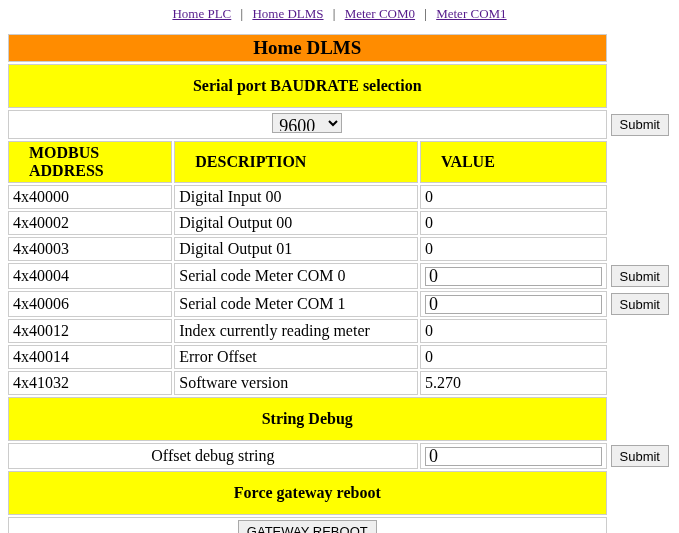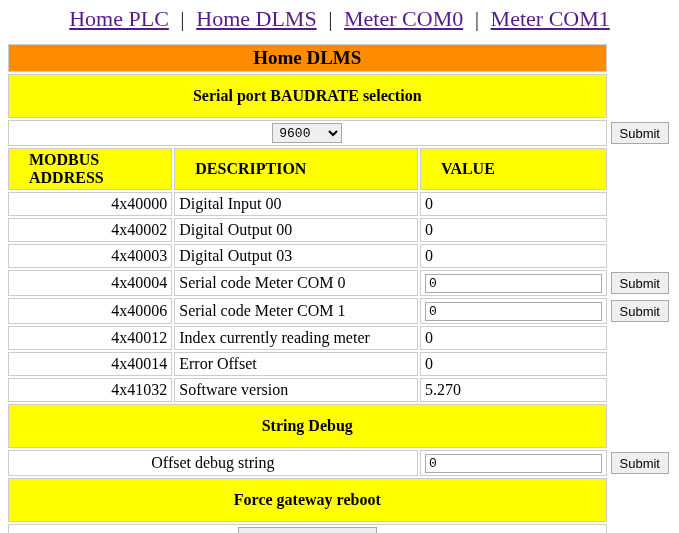--- a/index.html
+++ b/index.html
@@ -7,21 +7,21 @@
     font-size: 16px;
     background: #fff;
     margin: 0;
     padding: 6px;
     width: 679px;
     box-sizing: border-box;
   }
   .nav {
     text-align: center;
     margin-bottom: 10px;
-    font-size: 22px;
+    font-size: 13px;
   }
   .nav a {
     color: #551A8B;
     text-decoration: underline;
   }
   .nav-sep {
     color: #333;
     margin: 0 6px;
   }
   .main-table {
@@ -56,25 +56,25 @@
     border: 1px solid #ccc;
     padding: 12px;
   }
   .header-row td {
     background: #FFFF00;
     font-weight: bold;
     border: 1px solid #ccc;
     padding: 2px 20px;
   }
   .addr {
-    text-align: right;
+    text-align: left;
   }
   select, input[type="text"], input[type="number"] {
-    font-family: Liberation Mono, monospace;
-    font-size: 13px;
+    font-family: Liberation Serif, serif;
+    font-size: 18px;
     box-sizing: border-box;
   }
   select {
     background: #efefef;
     border: 1px solid #a9a9a9;
     padding: 1px 2px;
     min-width: 70px;
     height: 20px;
   }
   .val-input {
@@ -165,21 +165,21 @@
         <td class="submit-cell"></td>
       </tr>
       <tr>
         <td class="cell addr">4x40002</td>
         <td class="cell"><span>Digital Output 00</span></td>
         <td class="cell">0</td>
         <td class="submit-cell"></td>
       </tr>
       <tr>
         <td class="cell addr">4x40003</td>
-        <td class="cell"><span>Digital Output 03</span></td>
+        <td class="cell"><span>Digital Output 01</span></td>
         <td class="cell">0</td>
         <td class="submit-cell"></td>
       </tr>
       <tr>
         <td class="cell addr">4x40004</td>
         <td class="cell"><span>Serial code Meter </span><span class="bold">COM 0</span></td>
         <td class="cell"><input type="text" class="val-input" value="0" style=""></td>
         <td class="submit-cell"><button class="submit-btn">Submit</button></td>
       </tr>
       <tr>

